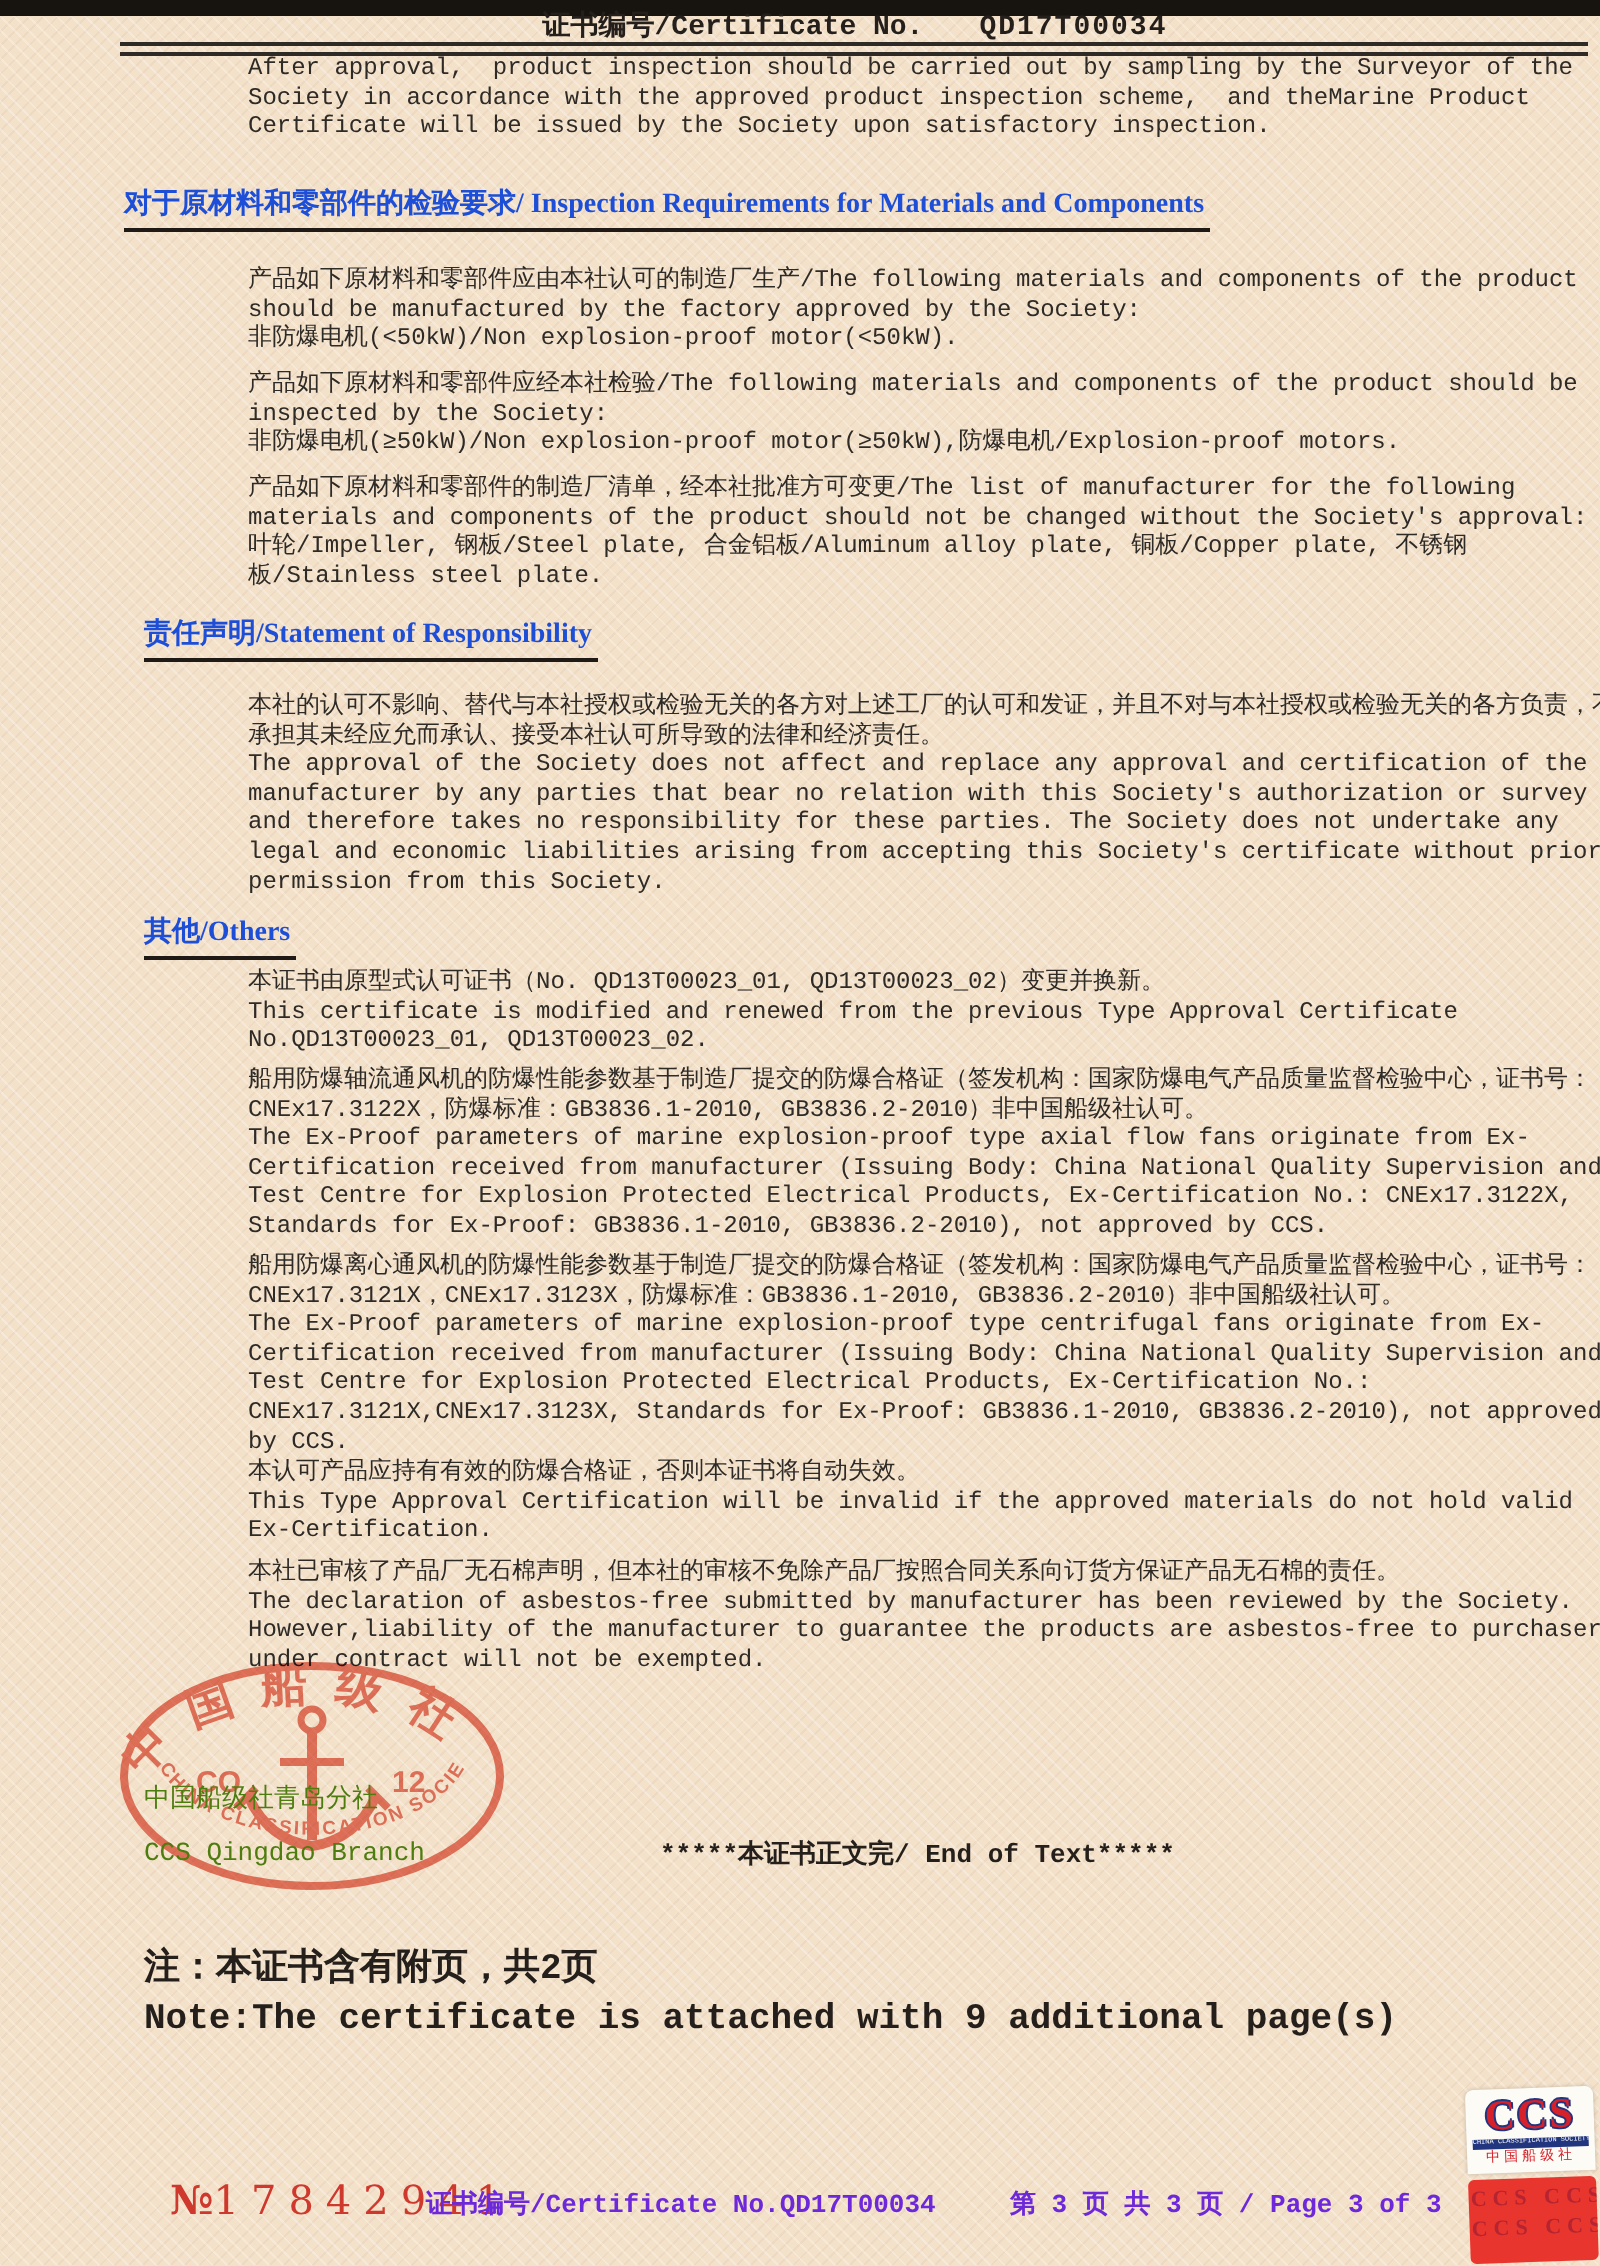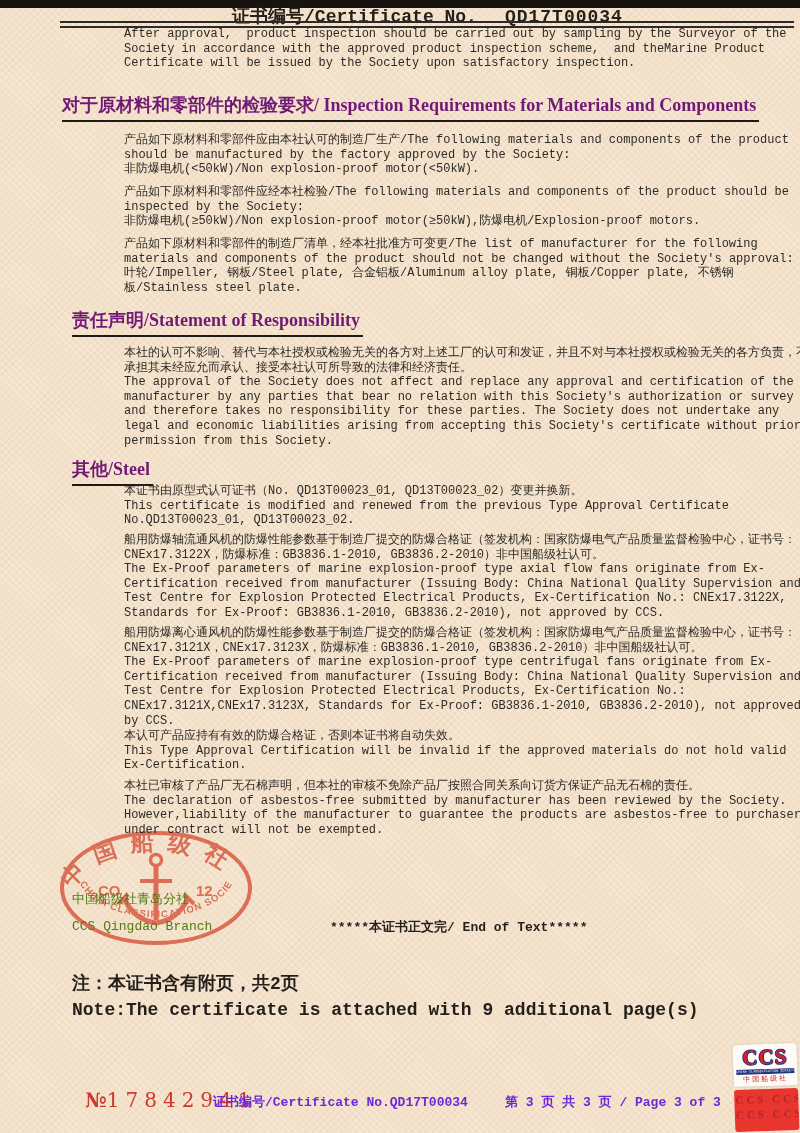--- a/index.html
+++ b/index.html
@@ -8,28 +8,28 @@
     background-color:#f3e1ca;
     background-image:
       repeating-linear-gradient(45deg, rgba(255,255,255,.28) 0 1px, transparent 1px 5px),
       repeating-linear-gradient(-45deg, rgba(205,173,140,.14) 0 1px, transparent 1px 5px);
     font-family:"Liberation Mono","DejaVu Sans Mono",monospace;
     color:#2e2a26;
   }
   .abs{position:absolute;}
   .topbar{left:0;top:0;width:800px;height:8px;background:#17130f;}
   .header{left:0;right:0;top:4px;text-align:center;padding-left:55px;
-    font-size:18px;font-weight:bold;color:#241f1b;}
+    font-size:14px;font-weight:bold;color:#241f1b;}
   .header .certno{margin-left:28px;letter-spacing:1px;}
   .rule{left:60px;right:6px;top:21px;height:3px;
     border-top:2px solid #2e2a26;border-bottom:2px solid #2e2a26;}
   .para{left:124px;width:686px;font-size:12px;line-height:14.6px;
     white-space:pre-wrap;overflow-wrap:break-word;word-break:break-word;}
   .heading{font-family:"Liberation Serif","DejaVu Serif",serif;
-    font-size:18px;font-weight:bold;color:#701a75;}
+    font-size:14px;font-weight:bold;color:#1d4ed8;}
   .heading .hl{display:inline-block;border-bottom:2.5px solid #1f1a16;padding:0 3px 3px 0;}
   .sig{font-size:13px;color:#4d7c0f;}
   .stamp{opacity:.82;mix-blend-mode:multiply;}
   .endtext{font-size:13px;font-weight:bold;color:#241f1b;text-align:right;}
   .note{font-size:18px;font-weight:bold;color:#241f1b;}
   .serial{color:#cf382c;font-family:"DejaVu Serif","Liberation Serif",serif;
     font-size:20px;font-weight:bold;}
   .serial .digits{letter-spacing:6px;font-weight:normal;}
   .footline{font-size:13px;font-weight:bold;color:#6d28d9;}
   .sticker{right:2px;top:1044px;width:64px;height:92px;transform:rotate(-2deg);}
@@ -68,21 +68,21 @@
 <div class="abs para" style="top:237px">产品如下原材料和零部件的制造厂清单，经本社批准方可变更/The list of manufacturer for the following materials and components of the product should not be changed without the Society's approval:
 叶轮/Impeller, 钢板/Steel plate, 合金铝板/Aluminum alloy plate, 铜板/Copper plate, 不锈钢板/Stainless steel plate.</div>
 
 <div class="abs heading" style="top:308px;left:72px">
   <span class="hl">责任声明/Statement of Responsibility</span>
 </div>
 <div class="abs para" style="top:346px">本社的认可不影响、替代与本社授权或检验无关的各方对上述工厂的认可和发证，并且不对与本社授权或检验无关的各方负责，不承担其未经应允而承认、接受本社认可所导致的法律和经济责任。
 The approval of the Society does not affect and replace any approval and certification of the manufacturer by any parties that bear no relation with this Society's authorization or survey and therefore takes no responsibility for these parties. The Society does not undertake any legal and economic liabilities arising from accepting this Society's certificate without prior permission from this Society.</div>
 
 <div class="abs heading" style="top:457px;left:72px">
-  <span class="hl">其他/Steel</span>
+  <span class="hl">其他/Others</span>
 </div>
 <div class="abs para" style="top:484px">本证书由原型式认可证书（No. QD13T00023_01, QD13T00023_02）变更并换新。
 This certificate is modified and renewed from the previous Type Approval Certificate No.QD13T00023_01, QD13T00023_02.</div>
 <div class="abs para" style="top:533px">船用防爆轴流通风机的防爆性能参数基于制造厂提交的防爆合格证（签发机构：国家防爆电气产品质量监督检验中心，证书号：CNEx17.3122X，防爆标准：GB3836.1-2010, GB3836.2-2010）非中国船级社认可。
 The Ex-Proof parameters of marine explosion-proof type axial flow fans originate from Ex-Certification received from manufacturer (Issuing Body: China National Quality Supervision and Test Centre for Explosion Protected Electrical Products, Ex-Certification No.: CNEx17.3122X, Standards for Ex-Proof: GB3836.1-2010, GB3836.2-2010), not approved by CCS.</div>
 <div class="abs para" style="top:626px">船用防爆离心通风机的防爆性能参数基于制造厂提交的防爆合格证（签发机构：国家防爆电气产品质量监督检验中心，证书号：CNEx17.3121X，CNEx17.3123X，防爆标准：GB3836.1-2010, GB3836.2-2010）非中国船级社认可。
 The Ex-Proof parameters of marine explosion-proof type centrifugal fans originate from Ex-Certification received from manufacturer (Issuing Body: China National Quality Supervision and Test Centre for Explosion Protected Electrical Products, Ex-Certification No.:
 CNEx17.3121X,CNEx17.3123X, Standards for Ex-Proof: GB3836.1-2010, GB3836.2-2010), not approved by CCS.</div>
 <div class="abs para" style="top:729px">本认可产品应持有有效的防爆合格证，否则本证书将自动失效。
 This Type Approval Certification will be invalid if the approved materials do not hold valid Ex-Certification.</div>

